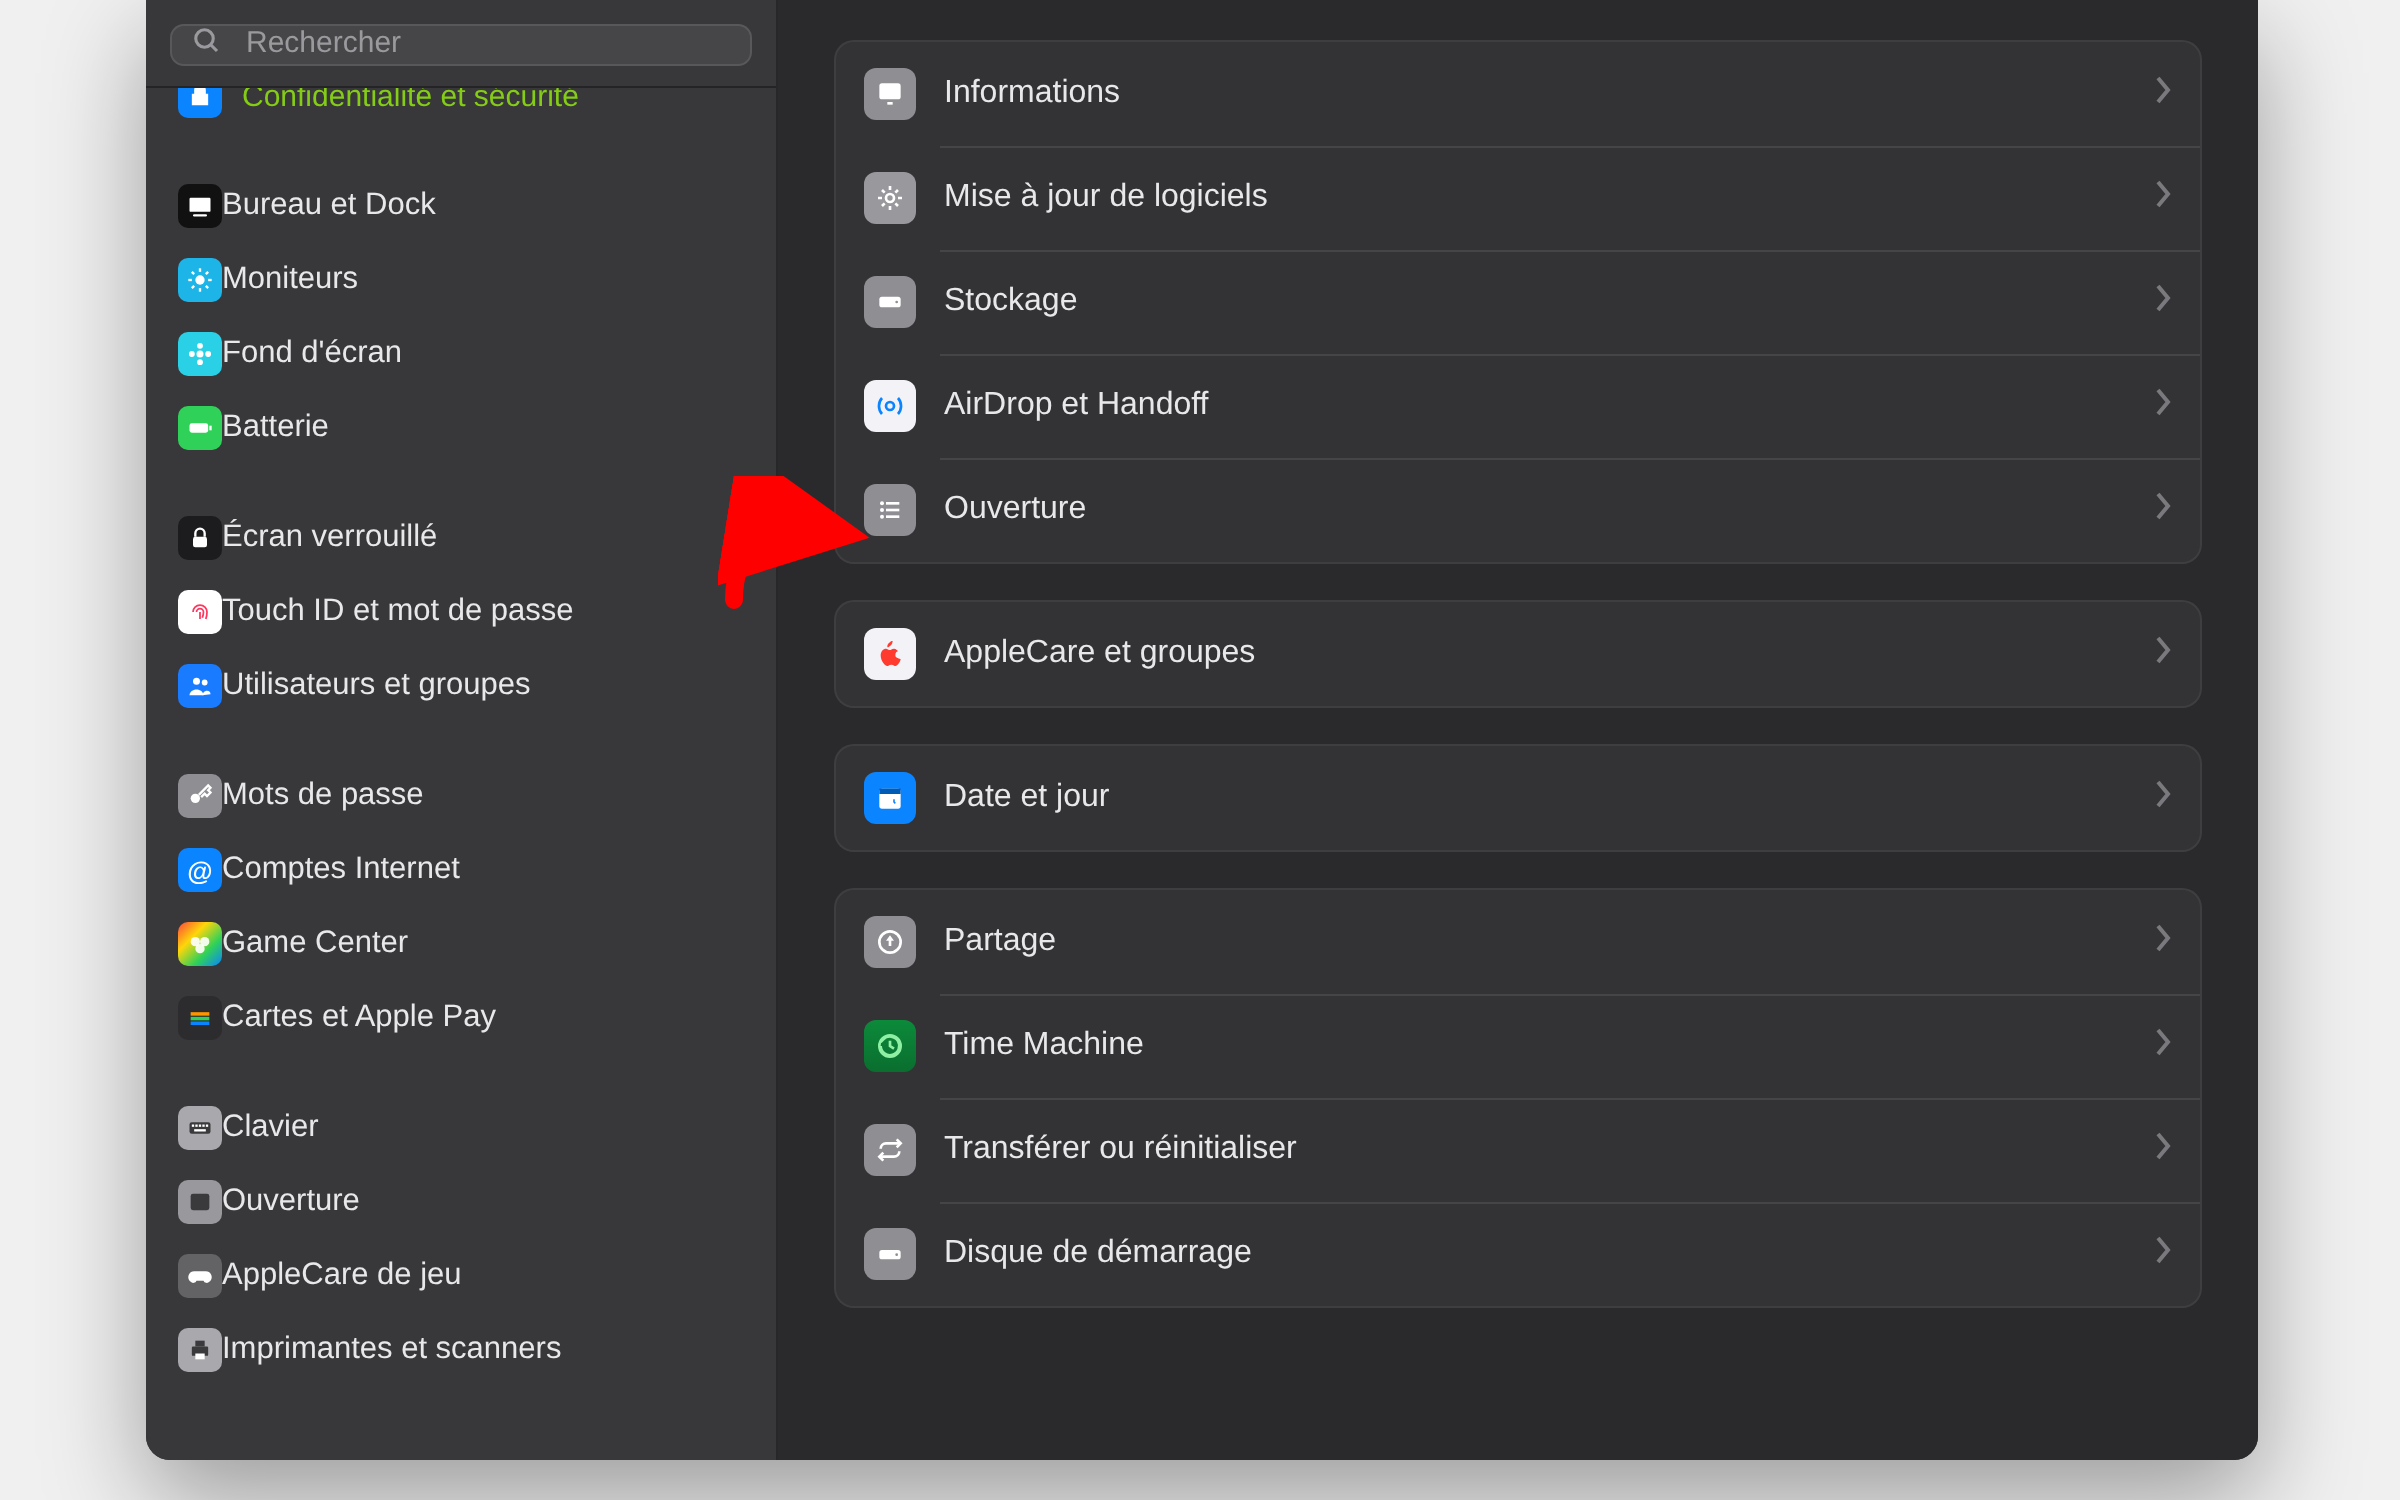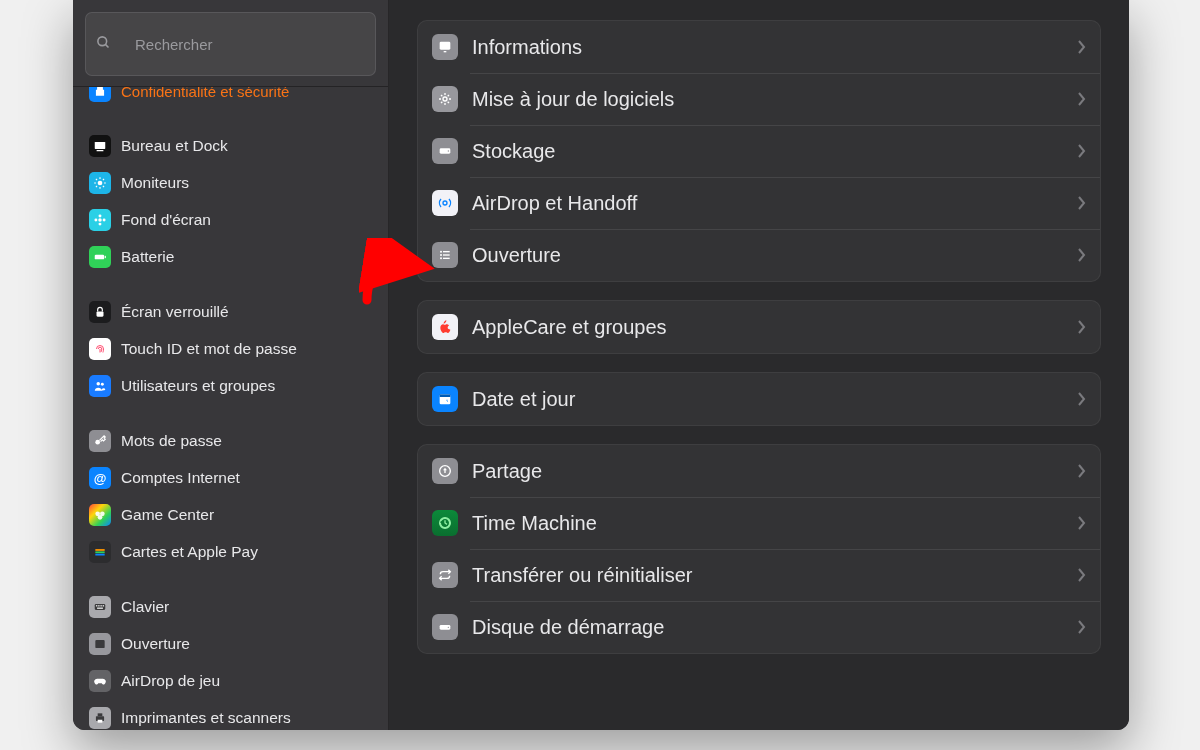--- a/index.html
+++ b/index.html
@@ -29,53 +29,52 @@
     background: #38373a;
     display: flex;
     flex-direction: column;
     border-right: 1px solid rgba(0,0,0,0.3);
   }
   .search-wrap {
     padding: 12px 12px 10px 12px;
   }
   .search {
     display: flex;
-    align-items: center;
-    gap: 24px;
+    gap: 12px;
     background: rgba(255,255,255,0.07);
     border: 1px solid rgba(255,255,255,0.1);
     border-radius: 7px;
-    padding: 22px 10px;
+    padding: 0 10px;
     color: #9a9a9e;
     font-size: 15px;
   }
   .search svg { width: 15px; height: 15px; flex-shrink: 0; }
   .sidebar-divider {
     height: 1px;
     background: rgba(0,0,0,0.35);
   }
   .sidebar-scroll {
     flex: 1;
     overflow-y: hidden;
     padding: 0 10px 12px 10px;
     position: relative;
   }
   .cutoff-item {
     display: flex;
     align-items: center;
     gap: 10px;
     padding: 5px 6px;
     margin-top: -12px;
-    color: #f97316;
+    color: #84cc16;
     font-size: 15px;
   }
   .side-item {
     display: flex;
     align-items: center;
-    gap: 10px;
+    gap: 0;
     padding: 5px 6px;
     margin-top: 5px;
     color: #e8e8ea;
     font-size: 15.5px;
     border-radius: 6px;
     cursor: default;
   }
   .side-group-gap { height: 18px; }
   .side-icon {
     width: 22px;
@@ -116,21 +115,21 @@
     border: 1px solid rgba(255,255,255,0.06);
     border-radius: 10px;
     margin-bottom: 18px;
   }
   .row {
     display: flex;
     align-items: center;
     gap: 14px;
     padding: 13px 14px;
     color: #e8e8ea;
-    font-size: 20px;
+    font-size: 16px;
     position: relative;
     cursor: default;
   }
   .row + .row::before {
     content: "";
     position: absolute;
     top: 0;
     left: 52px;
     right: 0;
     height: 1px;
@@ -346,21 +345,21 @@
             </svg>
           </span>
         <span>Ouverture</span>
       </div>
       <div class="side-item">
         <span class="side-icon ic-dgray">
             <svg viewBox="0 0 24 24" fill="#fff">
               <path d="M7 8h10a5 5 0 0 1 4 8l-1 1a3 3 0 0 1-5-1h-6a3 3 0 0 1-5 1l-1-1a5 5 0 0 1 4-8z"></path>
             </svg>
           </span>
-        <span>AirDrop de jeu</span>
+        <span>AppleCare de jeu</span>
       </div>
       <div class="side-item">
         <span class="side-icon ic-lgray">
             <svg viewBox="0 0 24 24" fill="#3a3a3c">
               <rect x="5" y="9" width="14" height="8" rx="1"></rect>
               <rect x="8" y="4" width="8" height="5" fill="#3a3a3c"></rect>
               <rect x="8" y="15" width="8" height="5" fill="#fff"></rect>
             </svg>
           </span>
         <span>Imprimantes et scanners</span>

